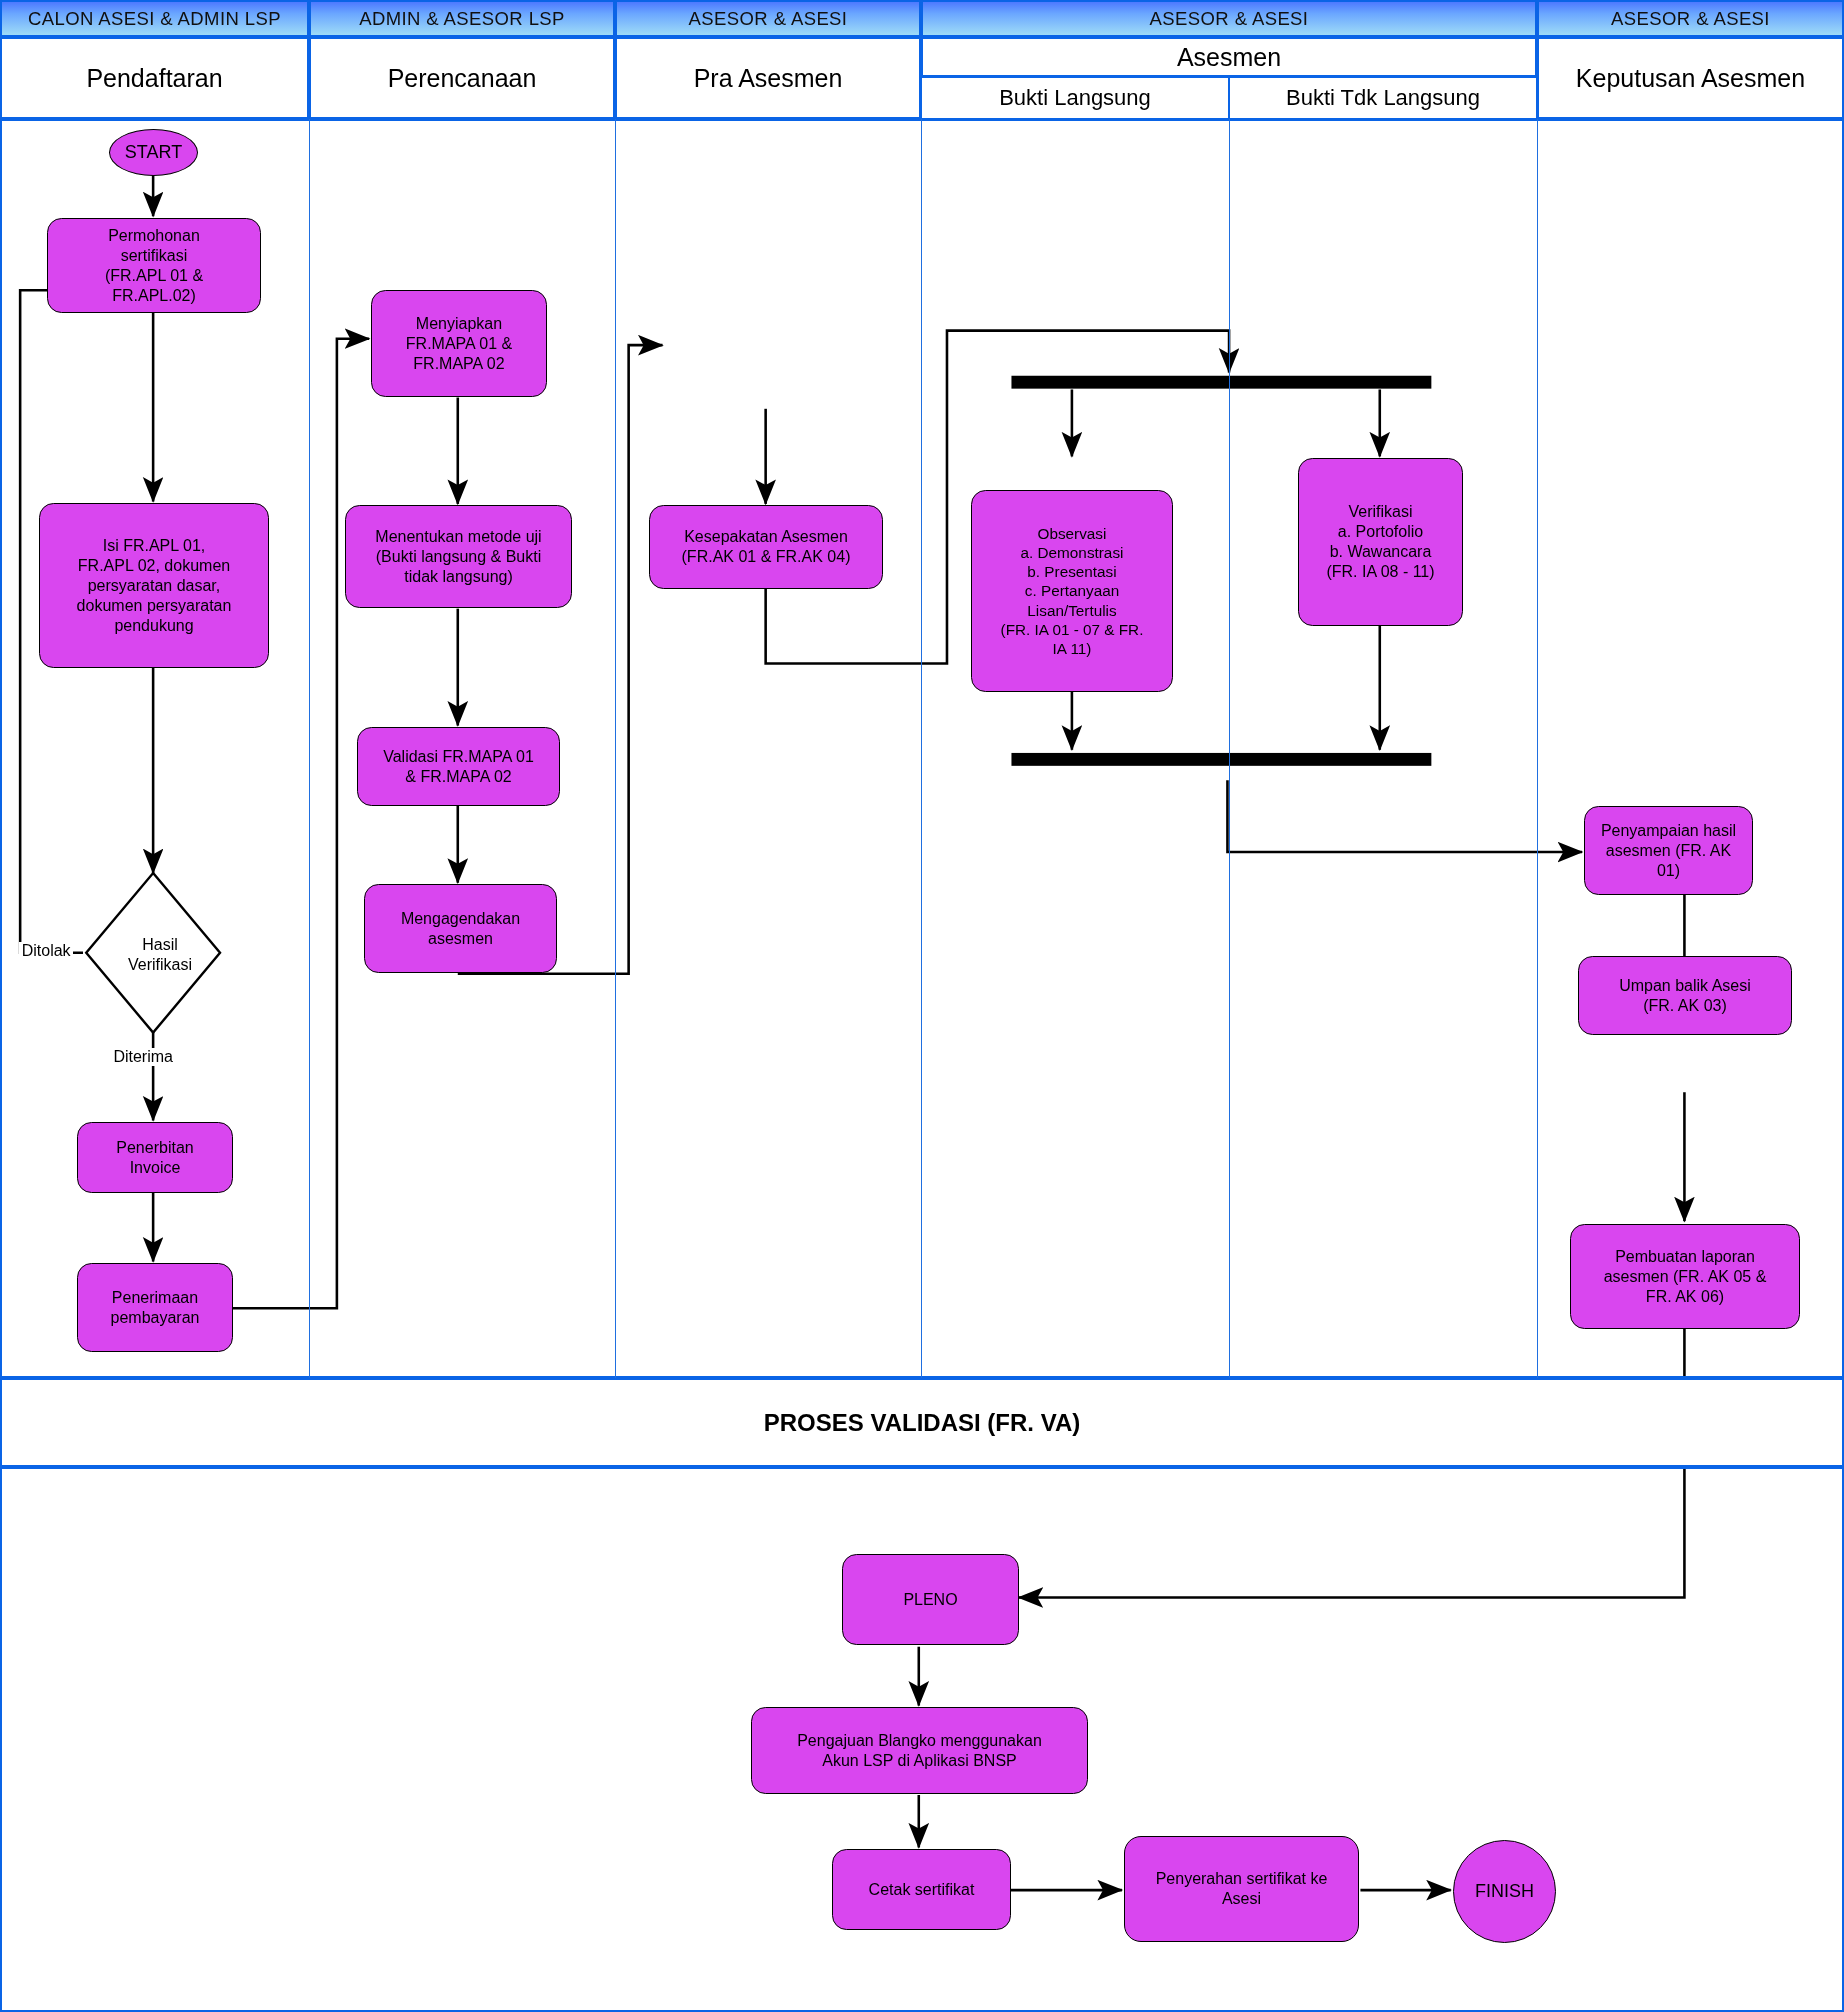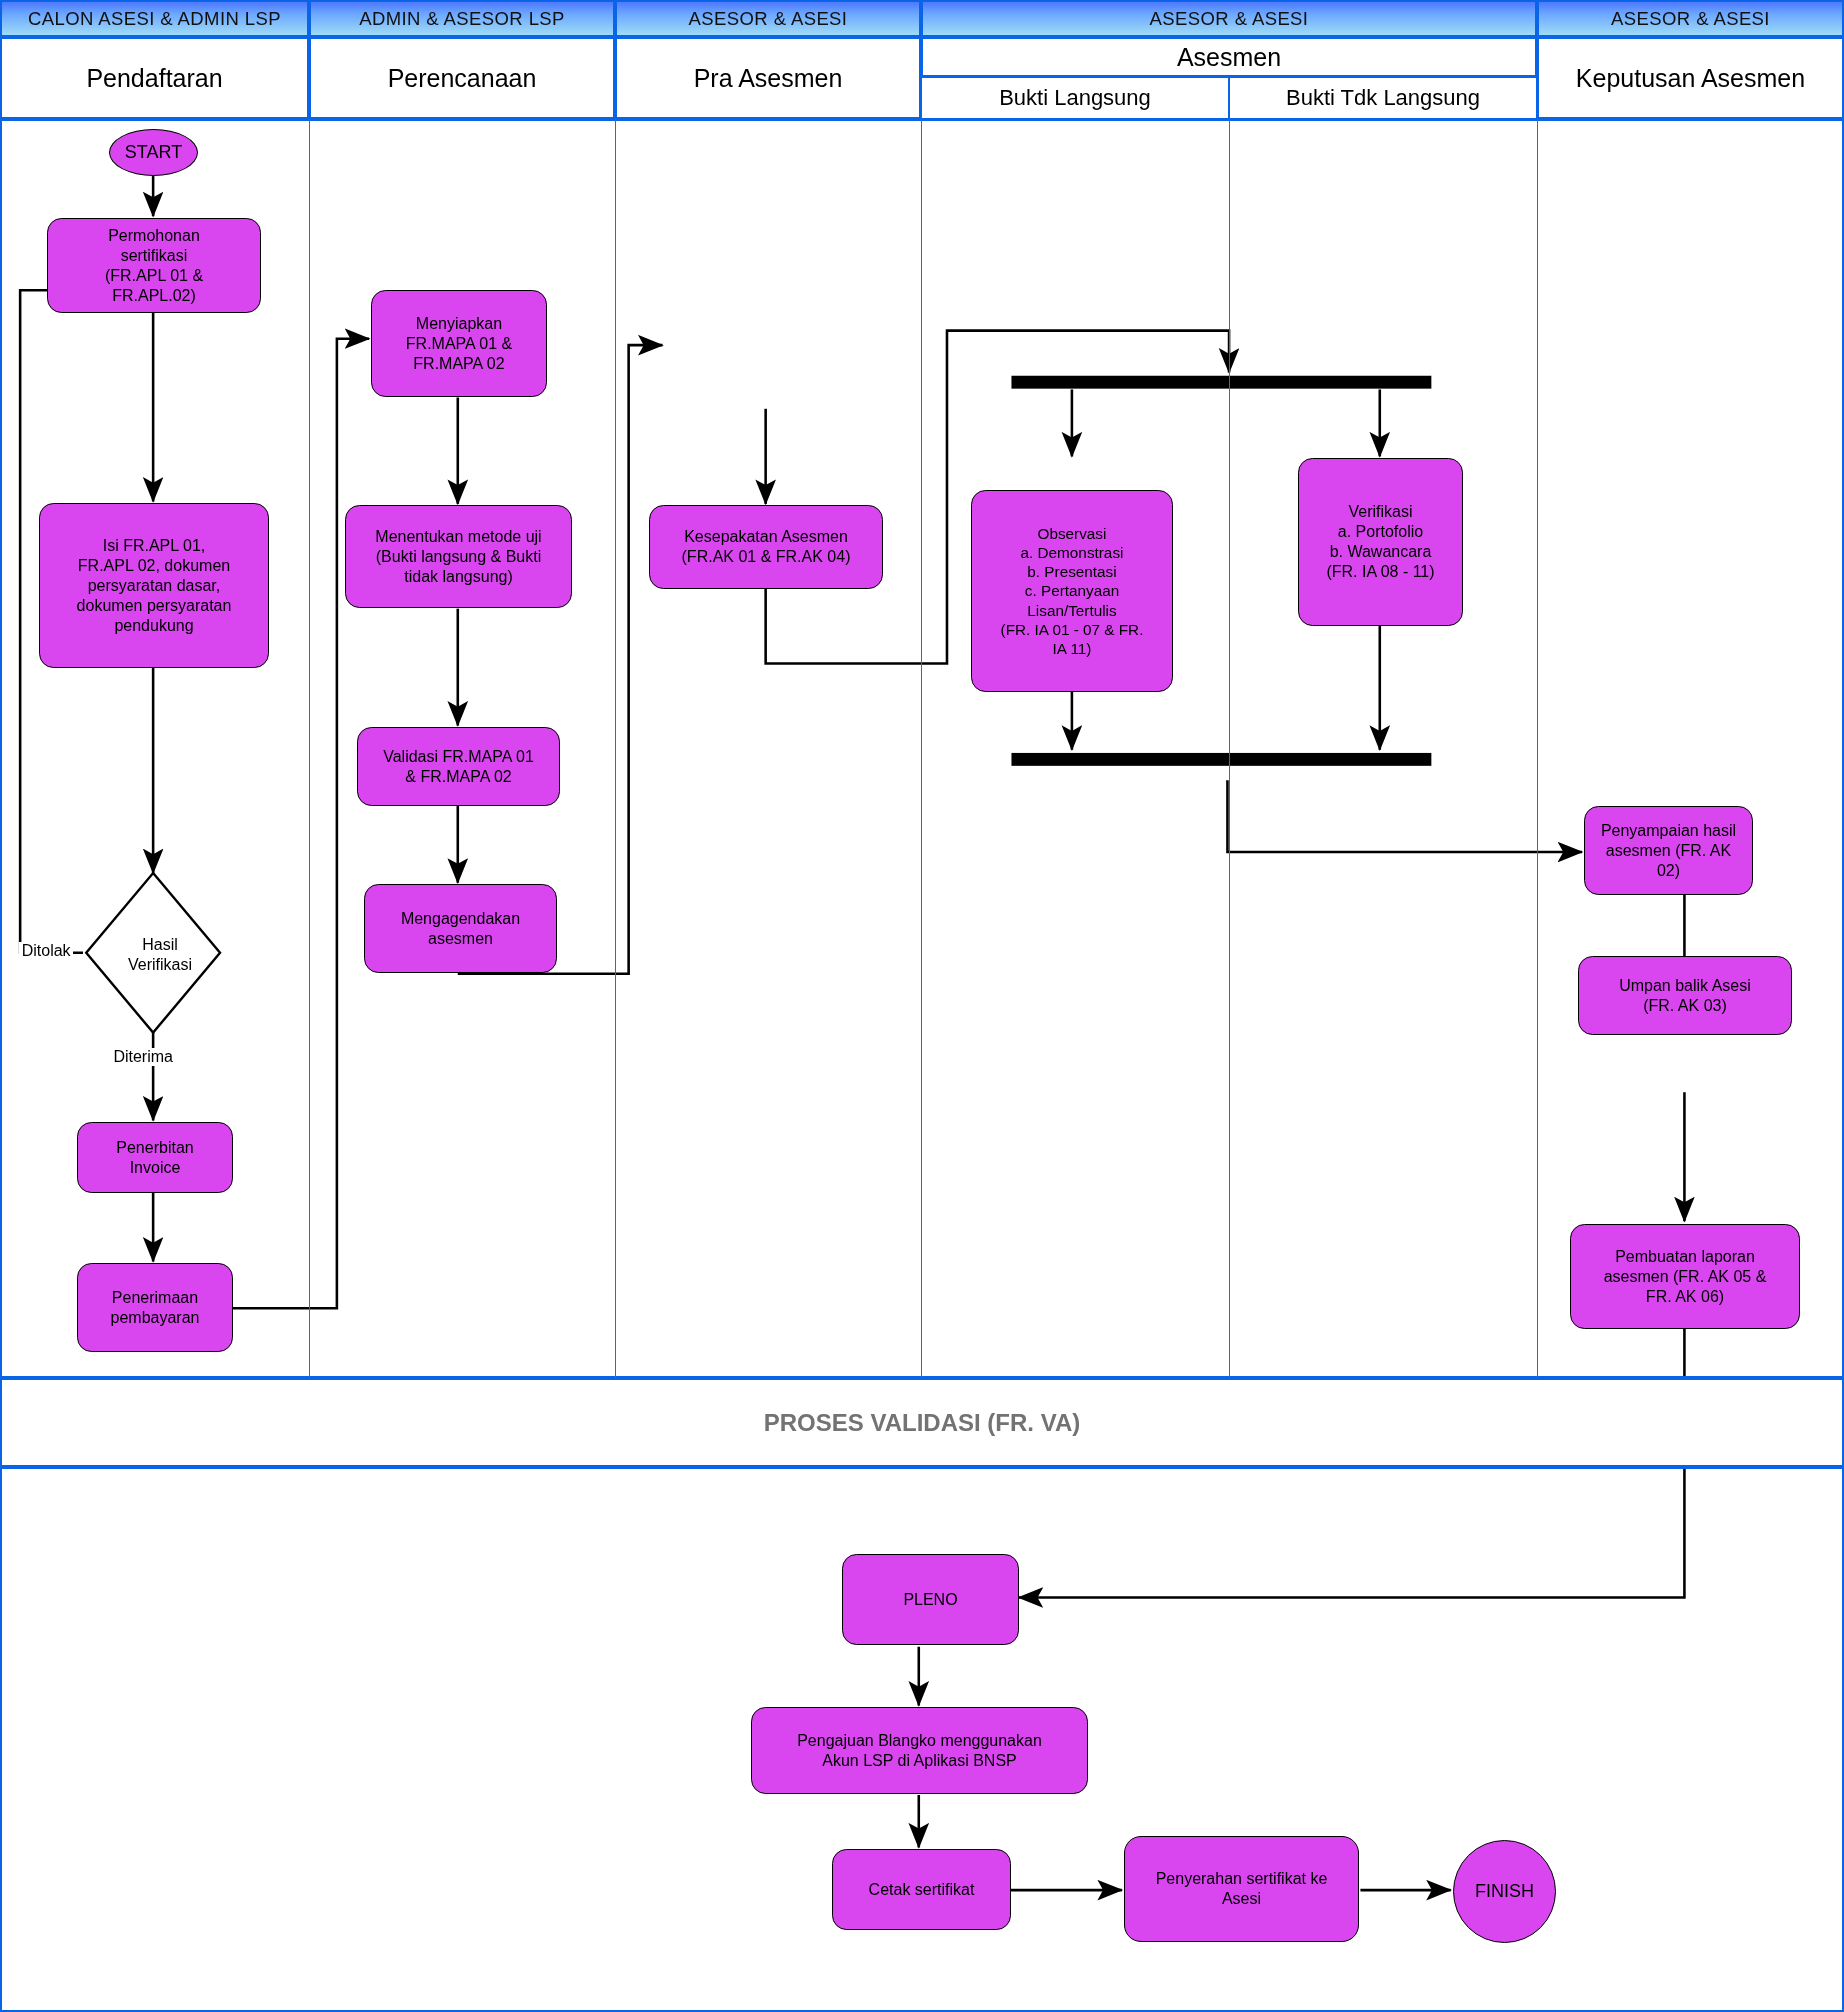--- a/index.html
+++ b/index.html
@@ -16,21 +16,21 @@
   }
   .hdr-sub{
     position:absolute;background:#fff;border:2.4px solid #0a64e6;box-sizing:border-box;
     display:flex;align-items:center;justify-content:center;
     font-size:25px;color:#000;
   }
   .hdr-sub.thin{border-width:1.6px;}
   .band{
     position:absolute;background:#fff;border:2.4px solid #0a64e6;box-sizing:border-box;
     display:flex;align-items:center;justify-content:center;
-    font-size:24px;font-weight:bold;color:#737373;
+    font-size:24px;font-weight:bold;color:#000000;
   }
   .lane{position:absolute;background:transparent;border-left:1.6px solid #1f6fe0;box-sizing:border-box;}
   .outer{position:absolute;border:2.4px solid #0a64e6;box-sizing:border-box;}
   .node{
     position:absolute;box-sizing:border-box;
     display:flex;align-items:center;justify-content:center;text-align:center;
     background:#d946ef;border:1.6px solid #000;color:#000;
     font-size:16px;line-height:1.25;padding:3.2px 4.8px;white-space:pre-line;
   }
   .node.rr{border-radius:14.5px;}
@@ -167,21 +167,21 @@
 Lisan/Tertulis
 (FR. IA 01 - 07 &amp; FR.
 IA 11)</div>
   <div class="node rr" style="left:1298px;top:458px;width:165px;height:168px;">Verifikasi
 a. Portofolio
 b. Wawancara
 (FR. IA 08 - 11)</div>
 
   <div class="node rr" style="left:1584px;top:806px;width:169px;height:89px;">Penyampaian hasil
 asesmen (FR. AK
-02)</div>
+01)</div>
   <div class="node rr" style="left:1578px;top:956px;width:214px;height:79px;">Umpan balik Asesi
 (FR. AK 03)</div>
   <div class="node rr" style="left:1570px;top:1224px;width:230px;height:105px;">Pembuatan laporan
 asesmen (FR. AK 05 &amp;
 FR. AK 06)</div>
 
   <div class="node rr" style="left:842px;top:1554px;width:177px;height:91px;">PLENO</div>
   <div class="node rr" style="left:751px;top:1707px;width:337px;height:87px;">Pengajuan Blangko menggunakan
 Akun LSP di Aplikasi BNSP</div>
   <div class="node rr" style="left:832px;top:1849px;width:179px;height:81px;">Cetak sertifikat</div>

